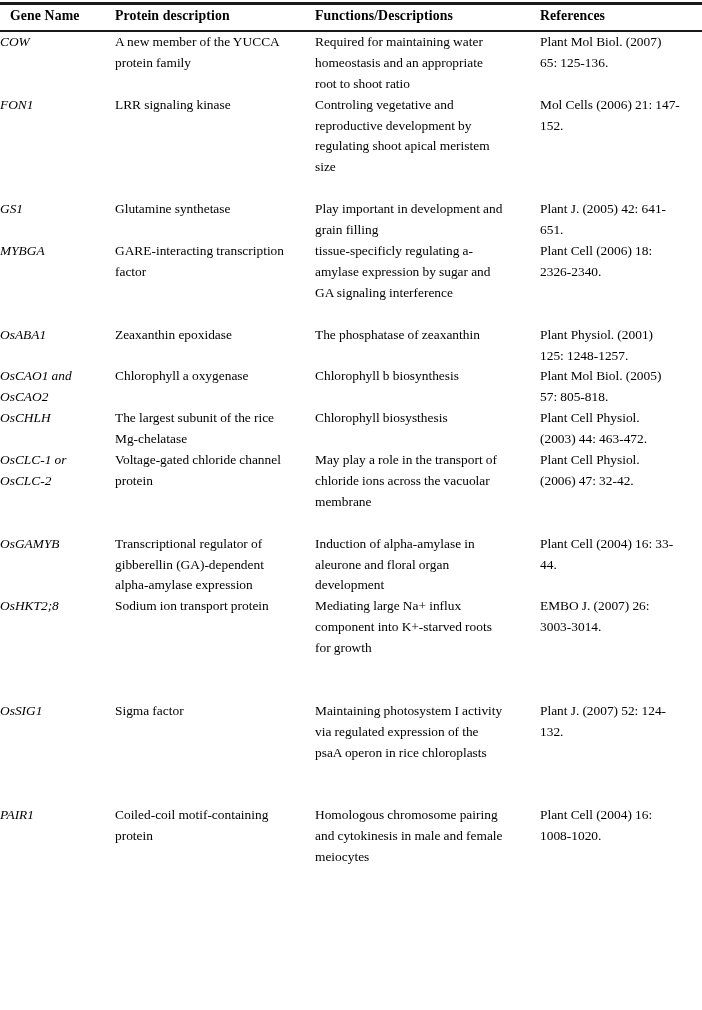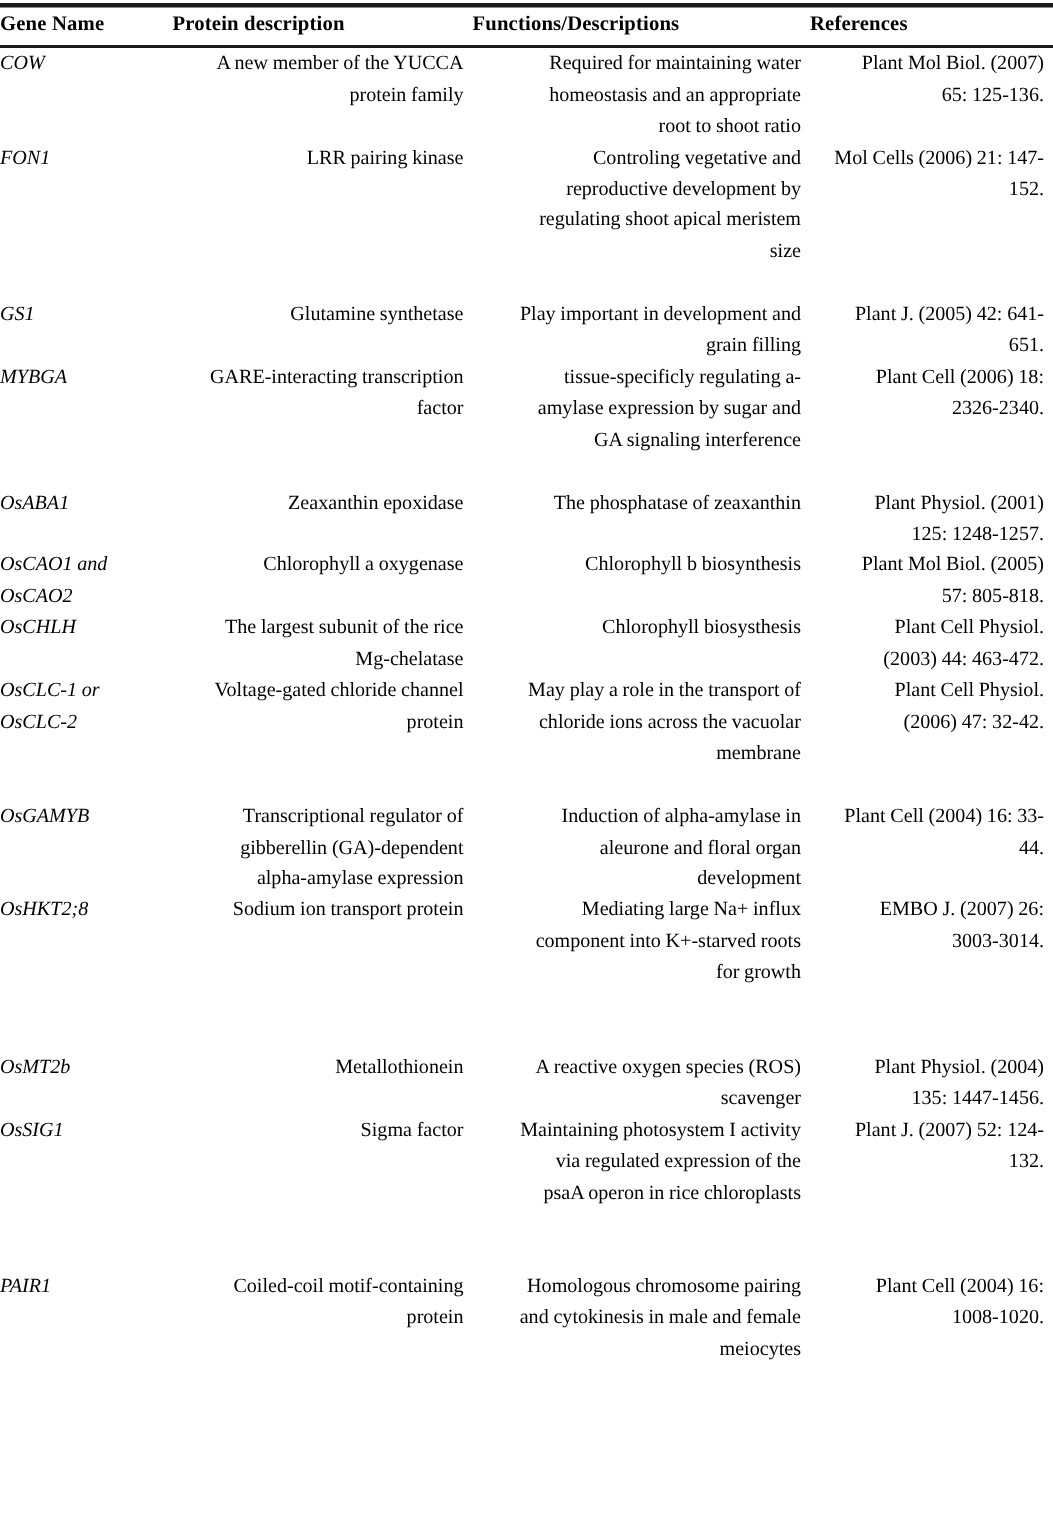--- a/index.html
+++ b/index.html
@@ -46,40 +46,39 @@
   table.gene-table col.c-ref   { width: 162px; }
 
   thead th {
     font-weight: bold;
     text-align: left;
     vertical-align: bottom;
     padding: 1px 6px 3px 0;
     font-size: 13.8px;
     letter-spacing: 0.1px;
   }
-  thead th.pad-l { padding-left: 0; }
+  thead th.pad-l { padding-left: 10px; }
 
   tbody td {
     vertical-align: top;
     text-align: left;
     padding: 0 6px 0 0;
     font-size: 13.4px;
     line-height: 20.9px;
     word-spacing: -0.2px;
   }
   tbody td.gene {
     font-style: italic;
     white-space: pre-line;
     margin-left: 39px;
   }
   tbody td.prot,
   tbody td.func,
   tbody td.ref {
     white-space: pre-line;
-    text-align: right;
   }
   tbody tr td { padding-bottom: 0; }
 
   .spacer-row td { height: 0; padding: 0; }
 </style>
 </head>
 <body>
 
 <div class="page">
 
@@ -117,21 +116,21 @@
           <td class="prot">A new member of the YUCCA
 protein family</td>
           <td class="func">Required for maintaining water
 homeostasis and an appropriate
 root to shoot ratio</td>
           <td class="ref">Plant Mol Biol. (2007)
 65: 125-136.</td>
         </tr>
         <tr>
           <td class="gene">FON1</td>
-          <td class="prot">LRR pairing kinase</td>
+          <td class="prot">LRR signaling kinase</td>
           <td class="func">Controling vegetative and
 reproductive development by
 regulating shoot apical meristem
 size</td>
           <td class="ref">Mol Cells (2006) 21: 147-
 152.</td>
         </tr>
         <tr class="spacer-row">
           <td colspan="4">&nbsp;</td>
         </tr>
@@ -213,28 +212,20 @@
           <td class="ref">EMBO J. (2007) 26:
 3003-3014.</td>
         </tr>
         <tr class="spacer-row">
           <td colspan="4">&nbsp;</td>
         </tr>
         <tr class="spacer-row">
           <td colspan="4">&nbsp;</td>
         </tr>
         <tr>
-          <td class="gene">OsMT2b</td>
-          <td class="prot">Metallothionein</td>
-          <td class="func">A reactive oxygen species (ROS)
-scavenger</td>
-          <td class="ref">Plant Physiol. (2004)
-135: 1447-1456.</td>
-        </tr>
-        <tr>
           <td class="gene">OsSIG1</td>
           <td class="prot">Sigma factor</td>
           <td class="func">Maintaining photosystem I activity
 via regulated expression of the
 psaA operon in rice chloroplasts</td>
           <td class="ref">Plant J. (2007) 52: 124-
 132.</td>
         </tr>
         <tr class="spacer-row">
           <td colspan="4">&nbsp;</td>

